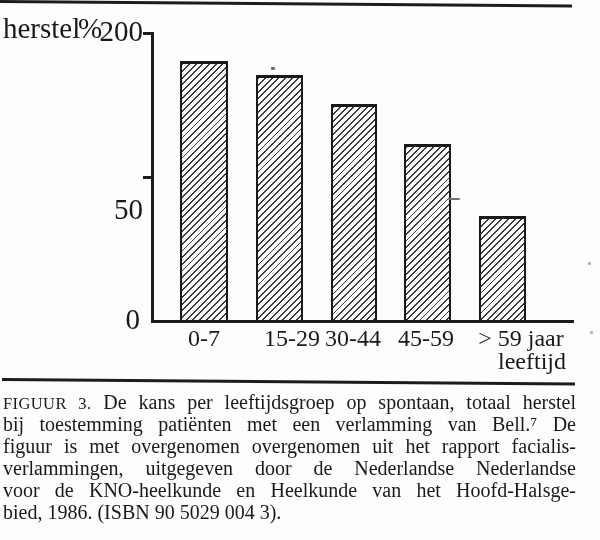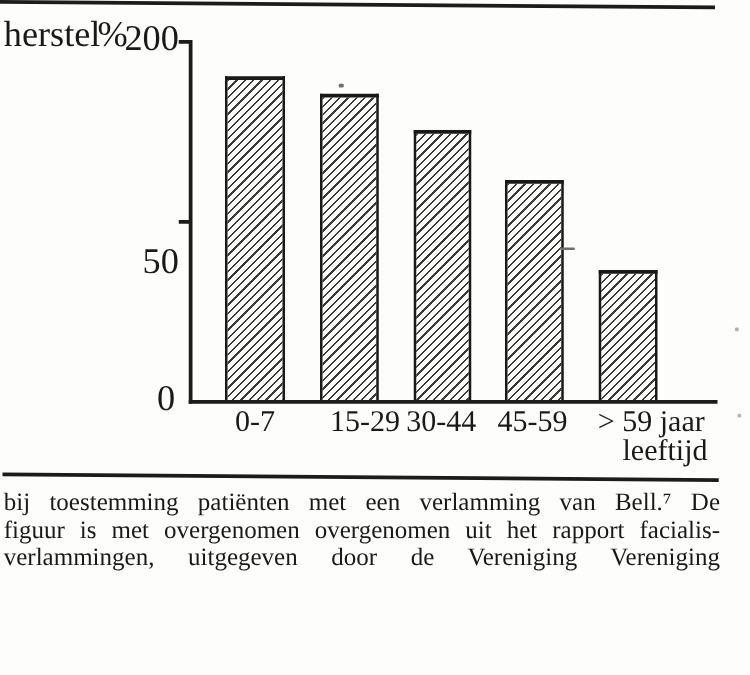--- a/index.html
+++ b/index.html
@@ -76,16 +76,19 @@
 
   <div id="x-axis-title" style="left:532px;">leeftijd</div>
 </div>
 
 <div class="speck" style="left:271px;top:67px;width:4px;height:3px;"></div>
 <div class="speck" style="left:448px;top:198px;width:12px;height:2px;"></div>
 <div class="speck" style="left:588px;top:262px;width:3px;height:3px;opacity:.55;"></div>
 <div class="speck" style="left:590px;top:331px;width:3px;height:3px;opacity:.5;"></div>
 
 <div id="caption">
+  <div class="cap-line just"><span class="sc">FIGUUR 3.</span> <span>De kans per leeftijdsgroep op spontaan, totaal herstel</span></div>
   <div class="cap-line just">bij toestemming patiënten met een verlamming van Bell.⁷ De</div>
   <div class="cap-line just">figuur is met overgenomen overgenomen uit het rapport facialis-</div>
-  <div class="cap-line just">verlammingen, uitgegeven door de Vereniging Vereniging</div>
+  <div class="cap-line just">verlammingen, uitgegeven door de Nederlandse Nederlandse</div>
+  <div class="cap-line just">voor de KNO-heelkunde en Heelkunde van het Hoofd-Halsge-</div>
+  <div class="cap-line">bied, 1986. (ISBN 90 5029 004 3).</div>
 </div>
 
 </body></html>

